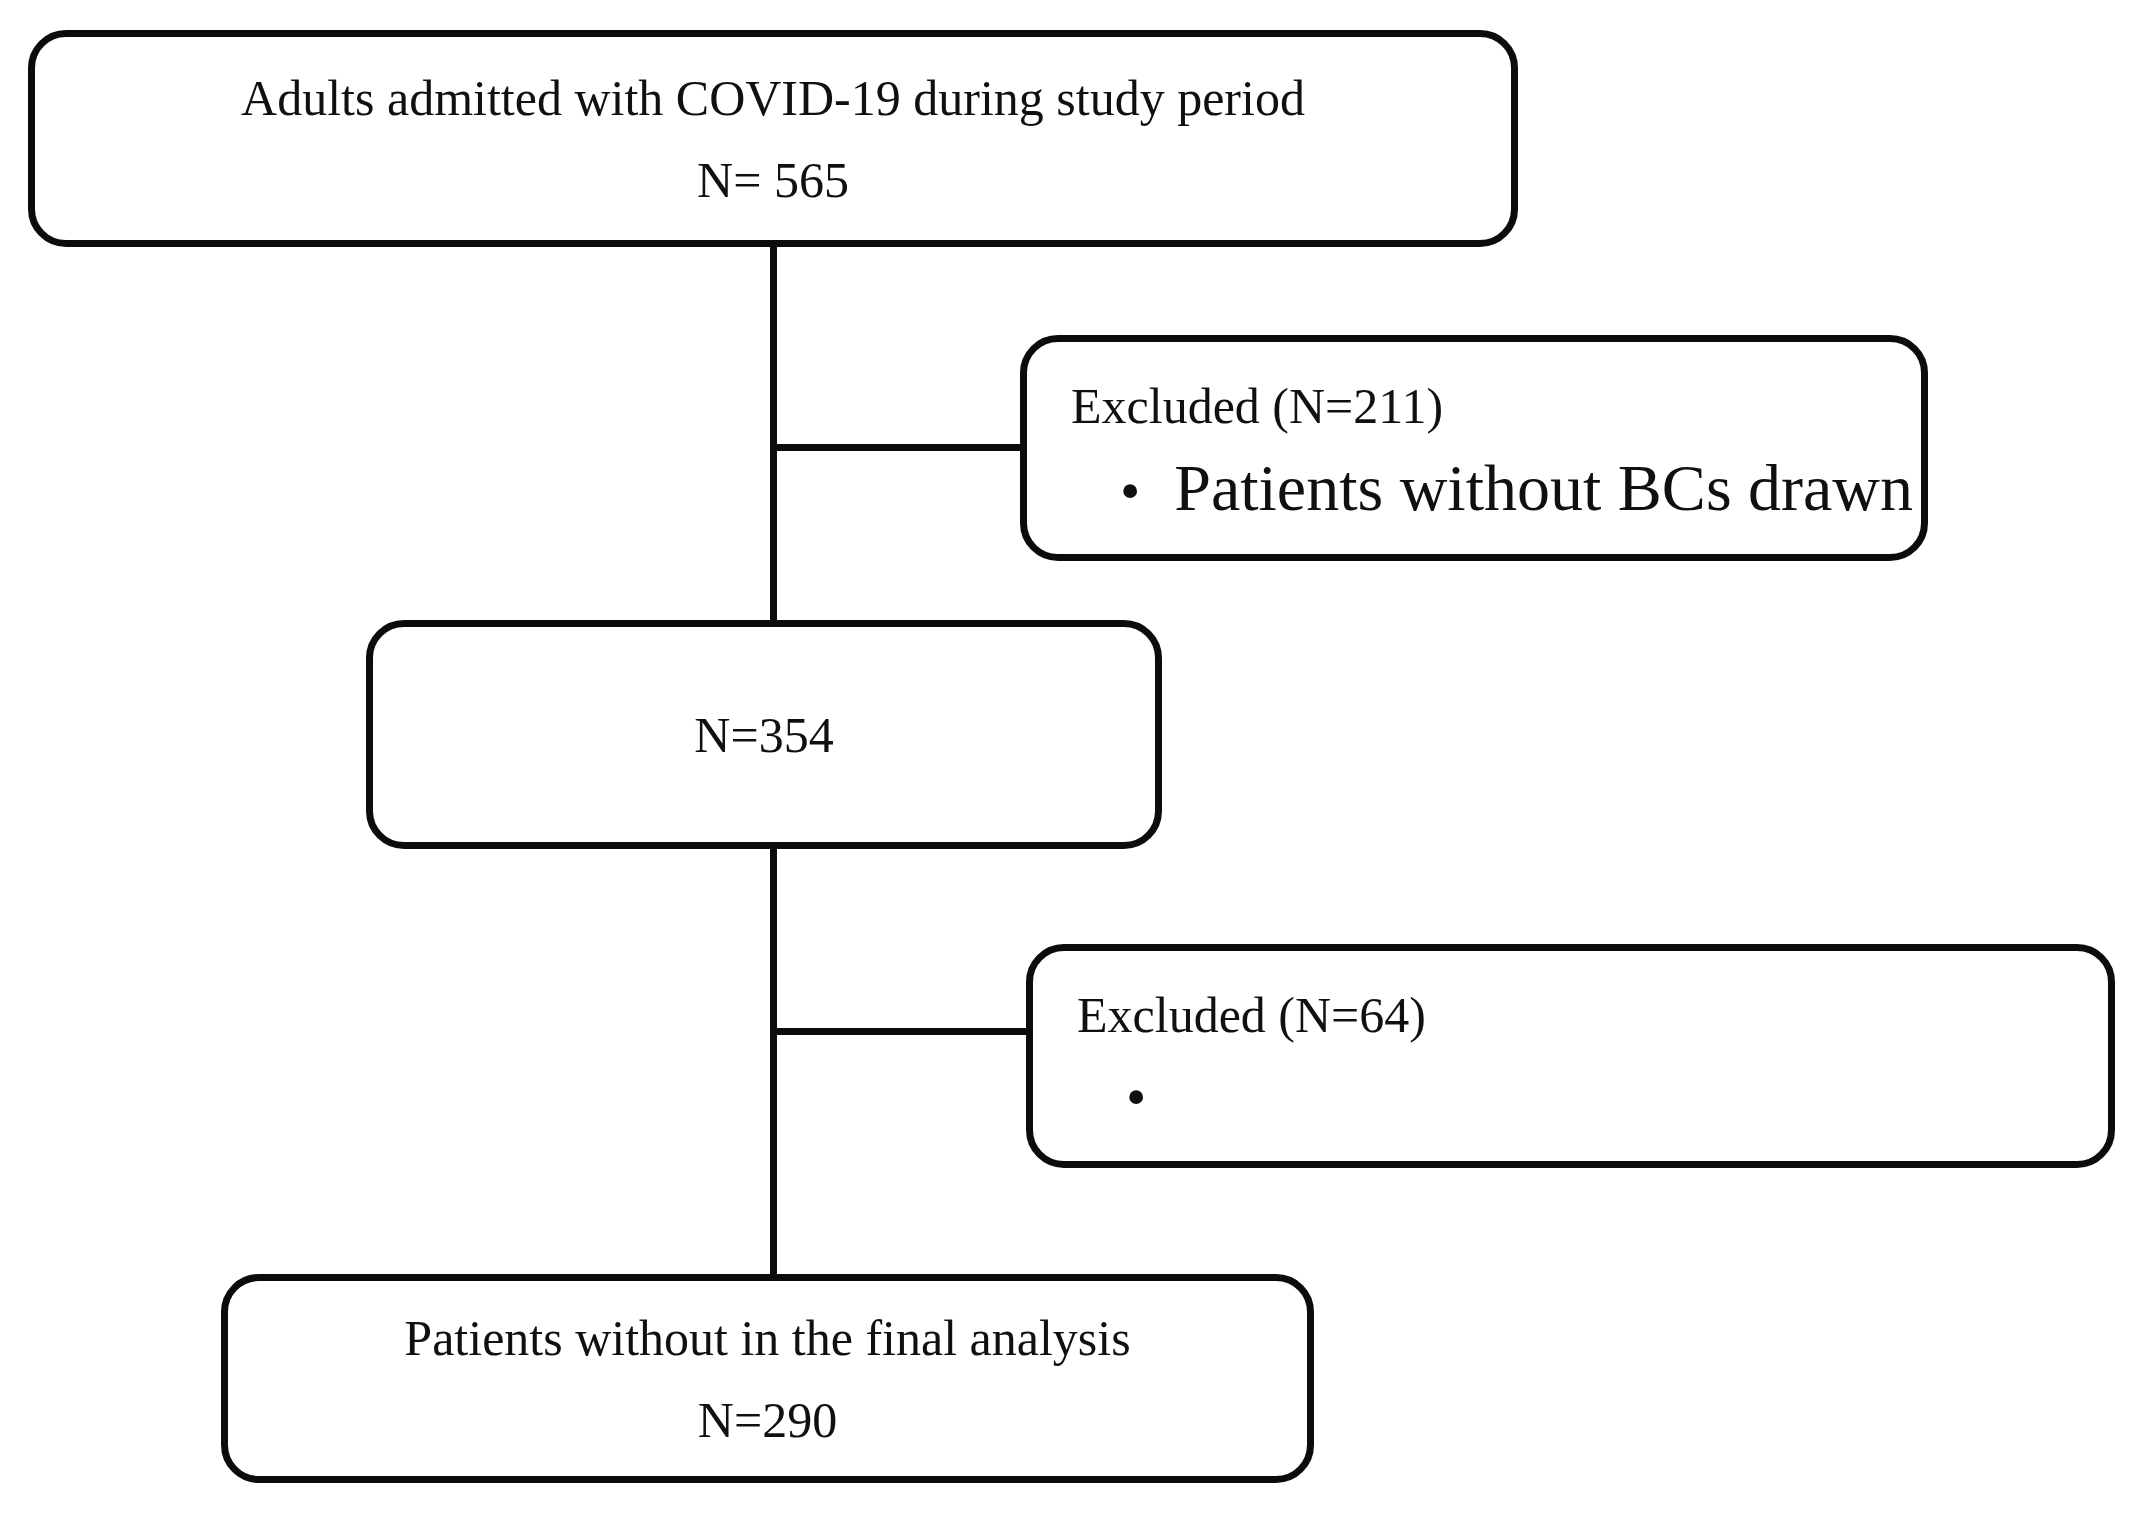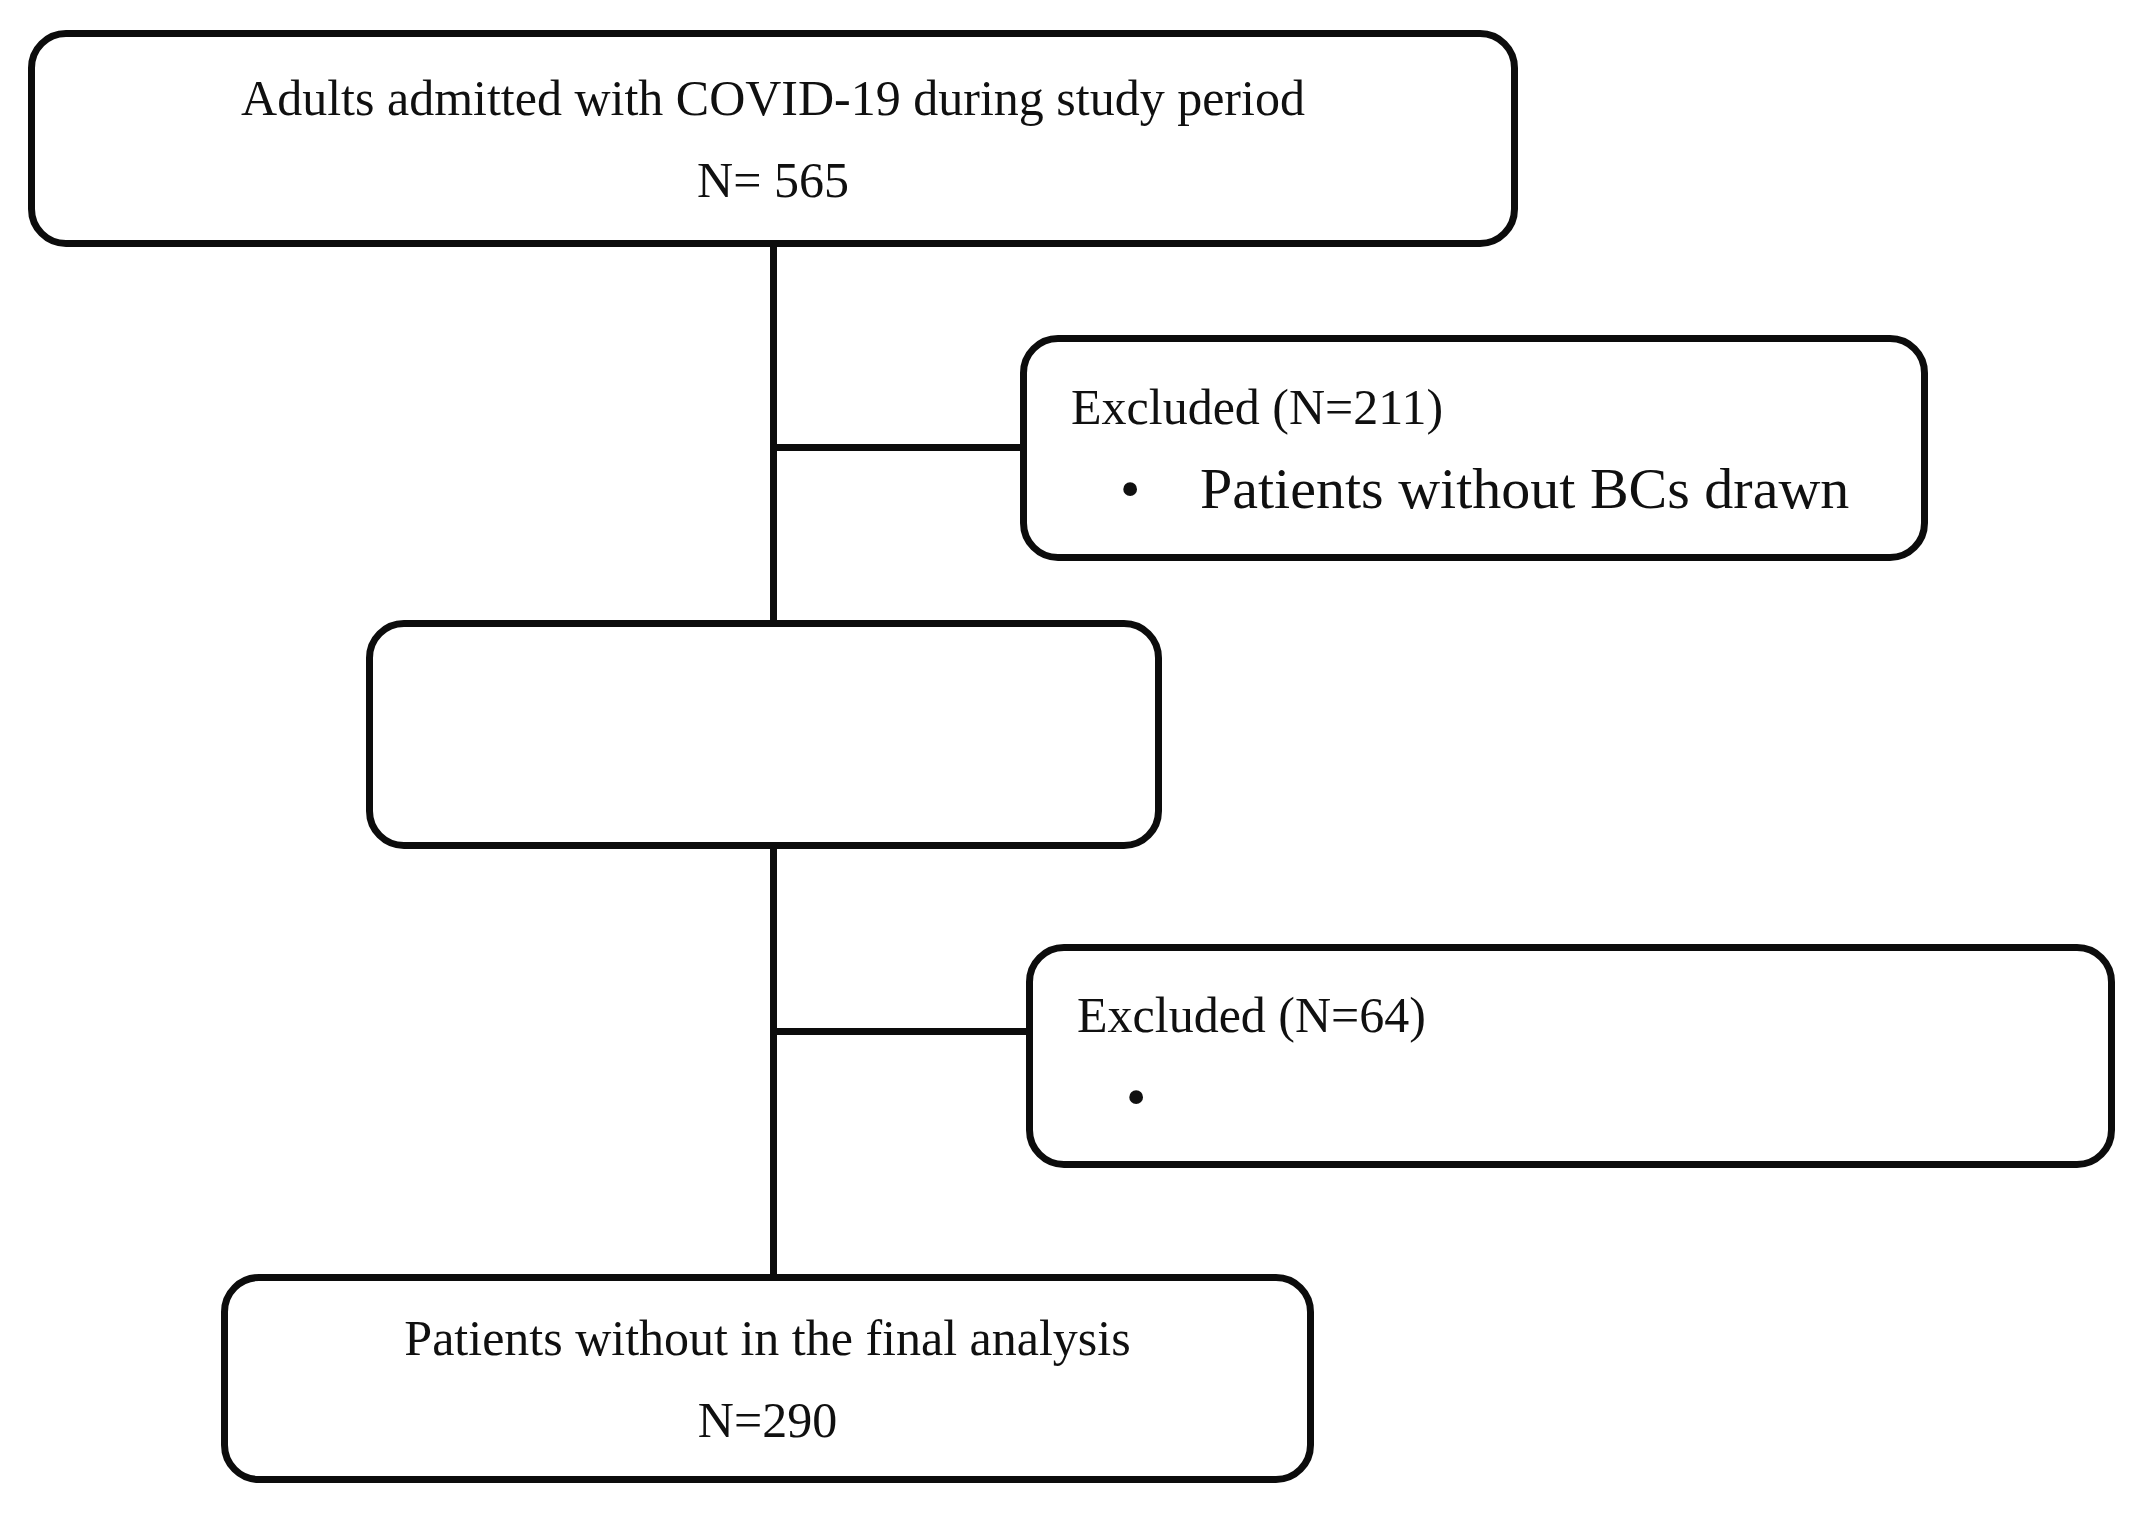--- a/index.html
+++ b/index.html
@@ -43,21 +43,21 @@
     align-items: baseline;
     padding-left: 49px;
   }
   .bullet {
     display: inline-block;
     width: 80px;
     font-size: 58px;
     line-height: 82px;
   }
   .bullet-text {
-    font-size: 58px;
+    font-size: 66px;
     line-height: 82px;
     white-space: nowrap;
   }
   .vline, .hline {
     position: absolute;
     background: #0c0c0c;
   }
 
   
   #box-admitted   { left: 28px;   top: 30px;   width: 1490px; height: 217px; }
@@ -86,20 +86,21 @@
 
   <div class="box box-left" id="box-excluded-1">
     <div class="bline">Excluded (N=211)</div>
     <div class="bullet-row">
       <span class="bullet">•</span>
       <span class="bullet-text">Patients without BCs drawn</span>
     </div>
   </div>
 
   <div class="box box-center" id="box-bcs-drawn">
+    <div class="bline">N=354</div>
   </div>
 
   <div class="vline" id="vline-2"></div>
 
   <div class="hline" id="hline-2"></div>
 
   <div class="box box-left" id="box-excluded-2">
     <div class="bline">Excluded (N=64)</div>
     <div class="bullet-row">
       <span class="bullet">•</span>

